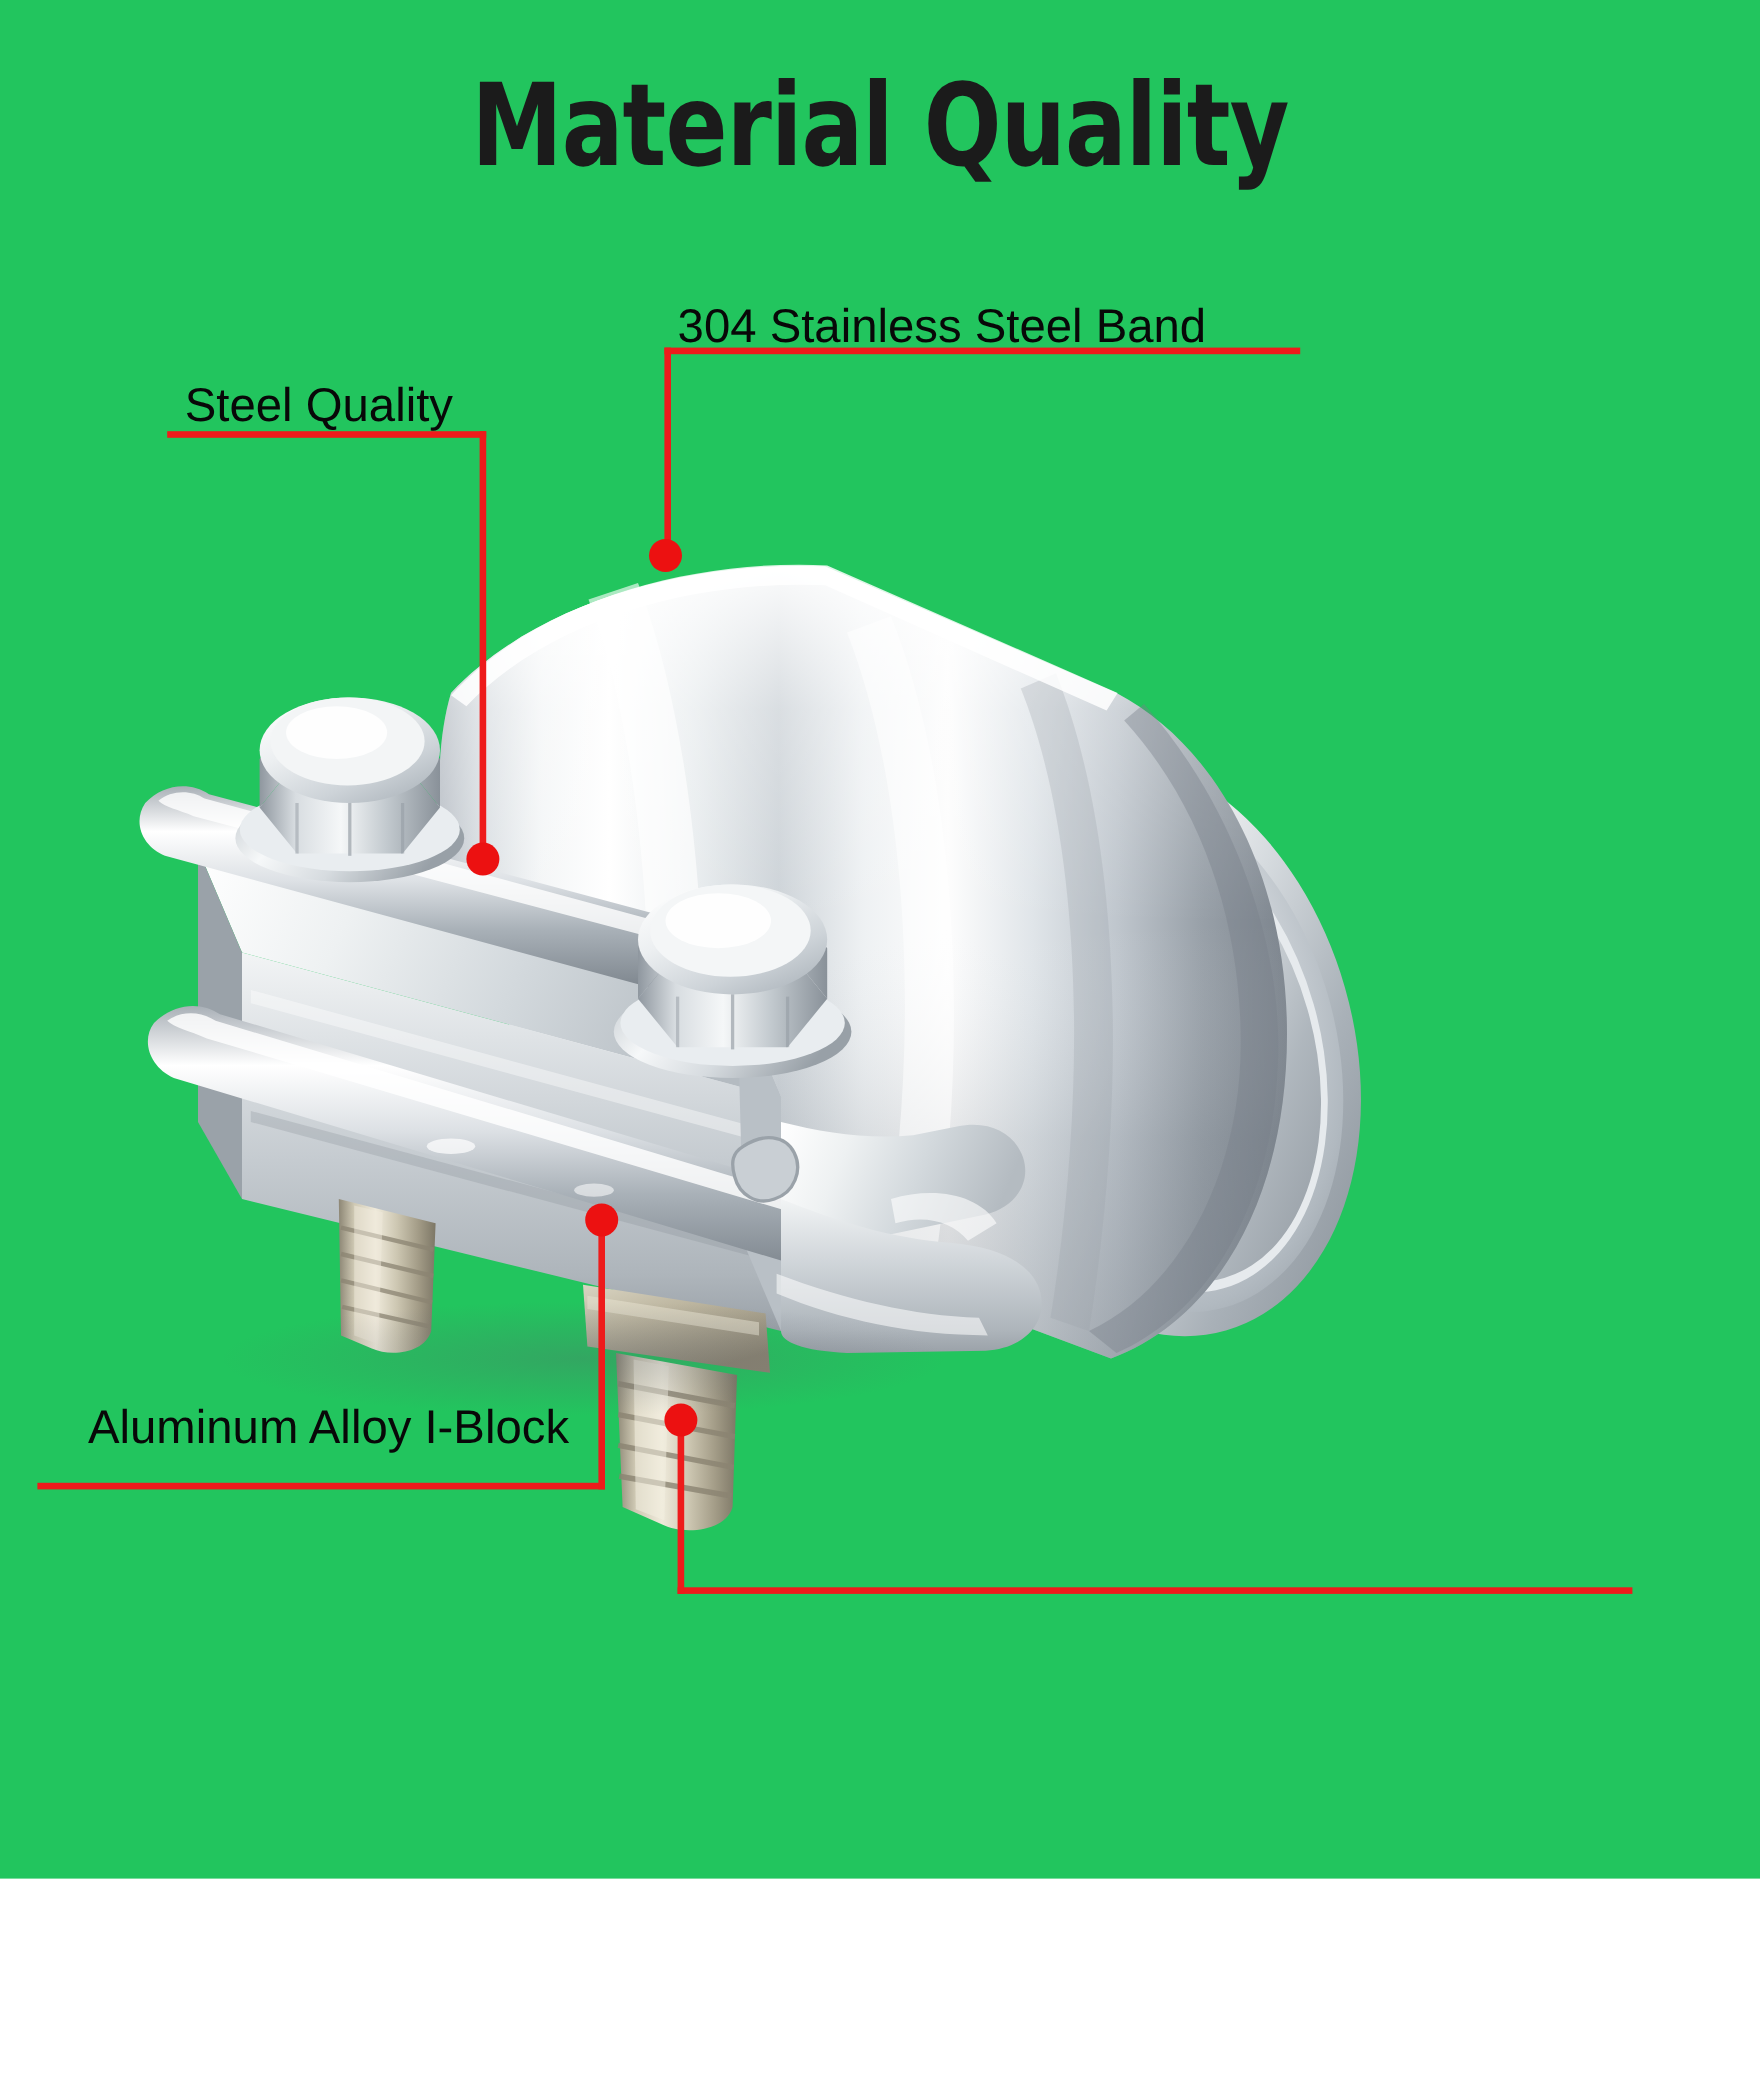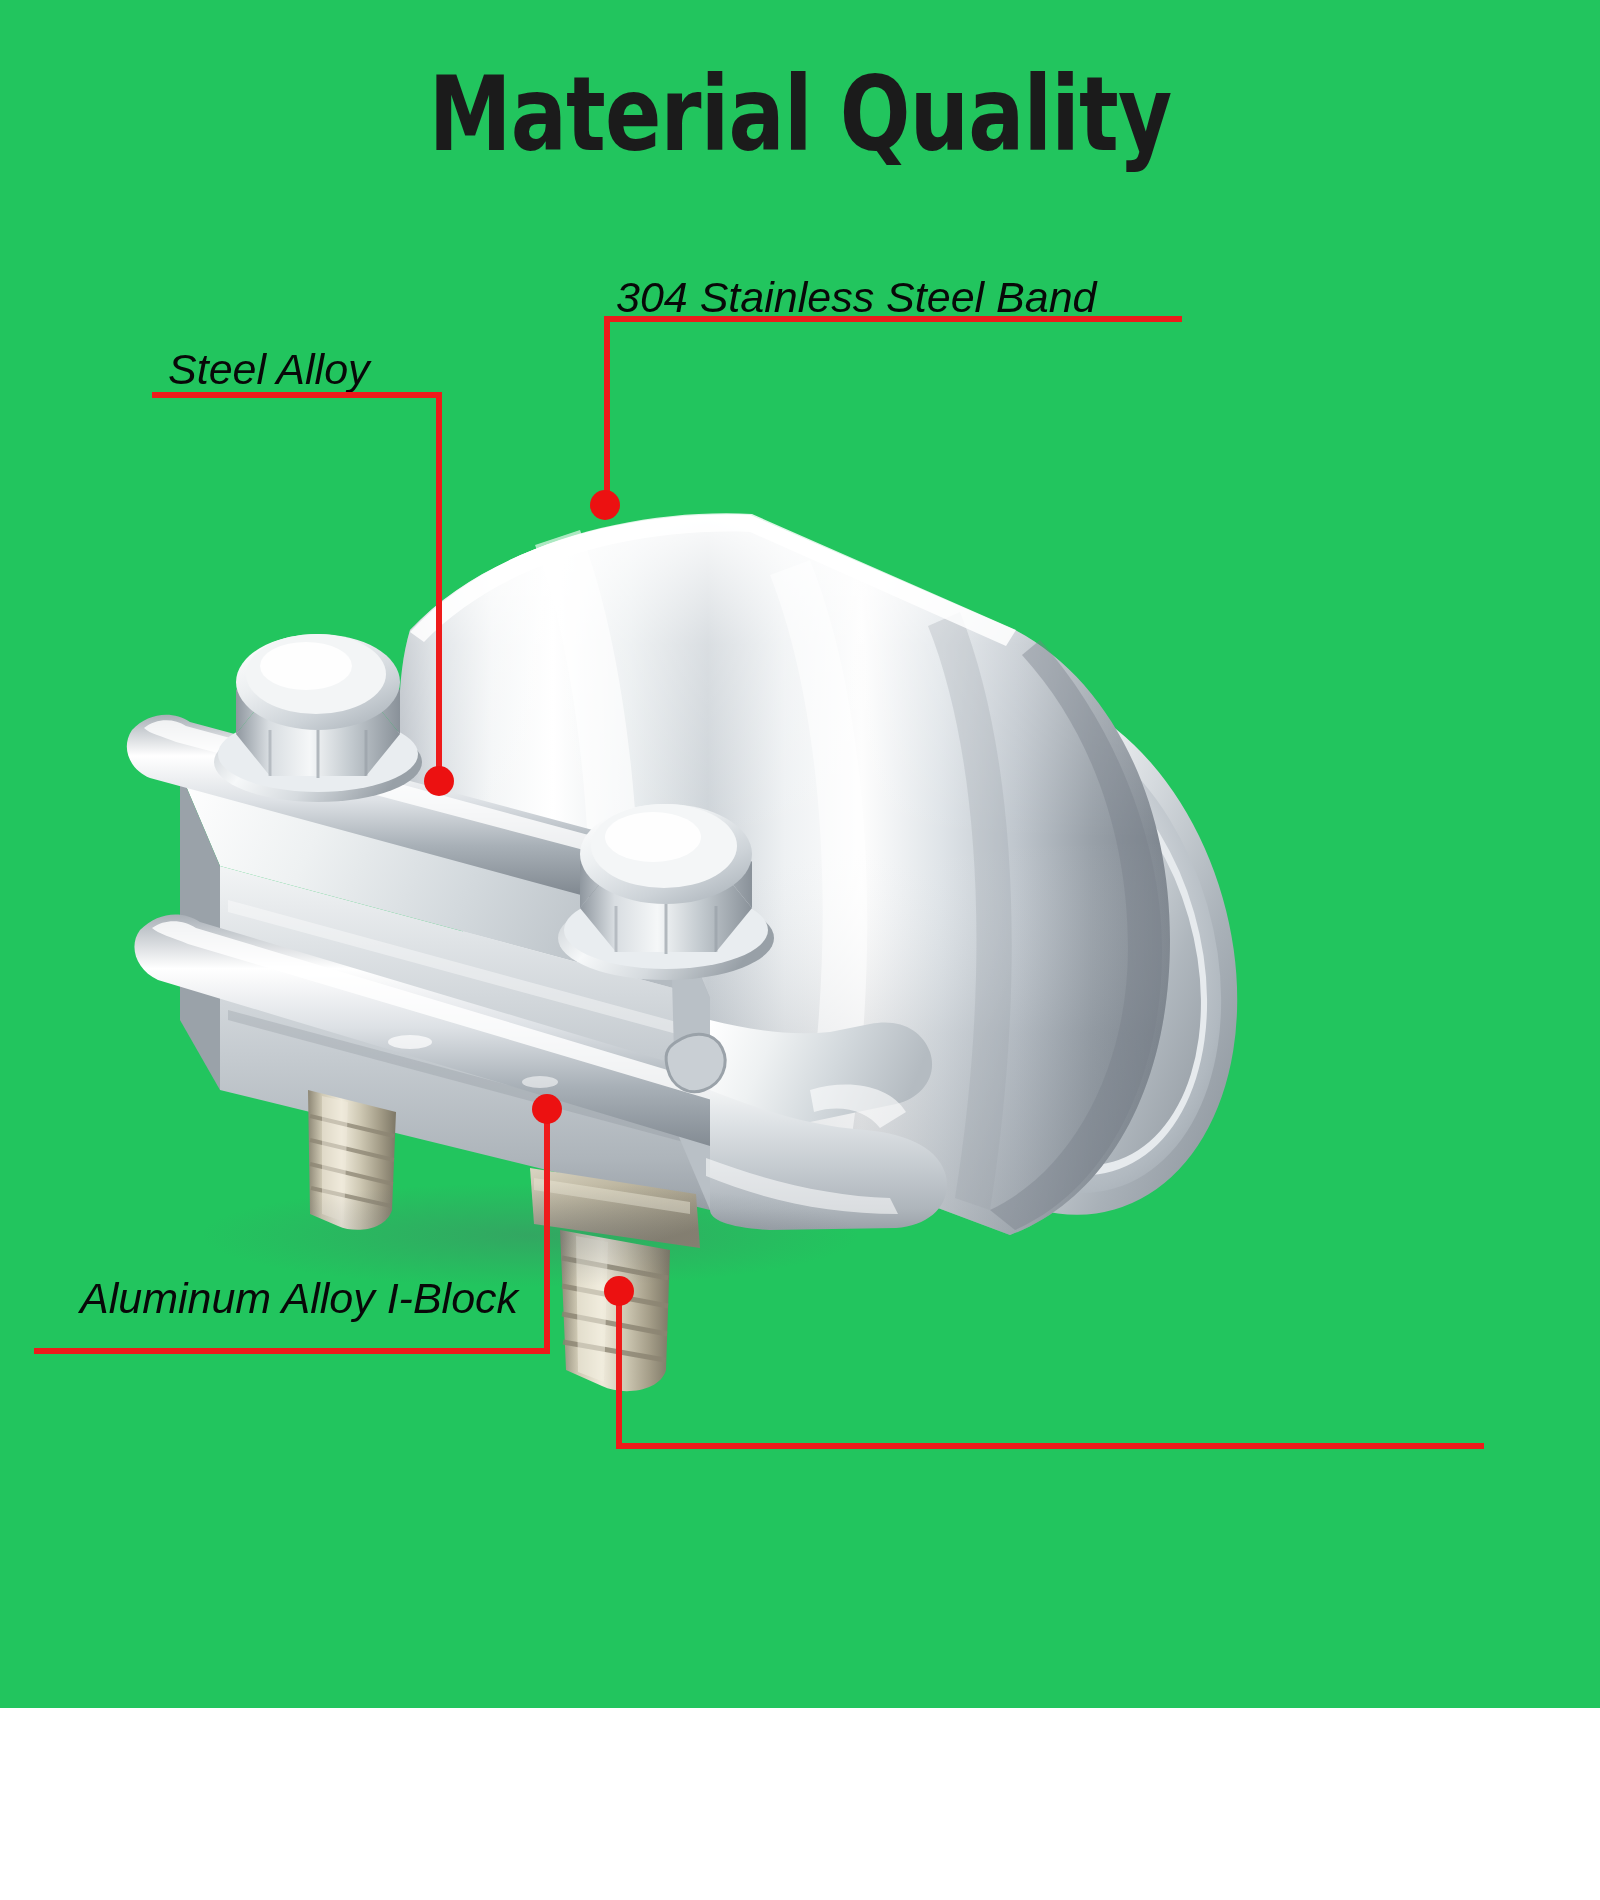--- a/index.html
+++ b/index.html
@@ -39,21 +39,20 @@
 
   
   .callout-text {
     position: absolute;
     font-family: "Liberation Sans", sans-serif;
     font-weight: 400;
     font-size: 43px;
     line-height: 50px;
     color: #080808;
     white-space: nowrap;
-    font-style: italic;
   }
 
   
   .rule-h {
     position: absolute;
     height: 6px;
     background: #ee1b1b;
   }
   .rule-v {
     position: absolute;
@@ -344,21 +343,21 @@
 
       <ellipse cx="420" cy="905" rx="330" ry="52" fill="url(#softShade)"></ellipse>
     </svg>
   </div>
 
   <div class="callout-text" style="left:616px; top:272px;">304 Stainless Steel Band</div>
   <div class="rule-h" style="left:604px; top:316px; width:578px;"></div>
   <div class="rule-v" style="left:604px; top:316px; height:190px;"></div>
   <div class="dot" style="left:590px; top:490px;"></div>
 
-  <div class="callout-text" style="left:168px; top:344px;">Steel Alloy</div>
+  <div class="callout-text" style="left:168px; top:344px;">Steel Quality</div>
   <div class="rule-h" style="left:152px; top:392px; width:290px;"></div>
   <div class="rule-v" style="left:436px; top:392px; height:380px;"></div>
   <div class="dot" style="left:424px; top:766px;"></div>
 
   <div class="callout-text" style="left:80px; top:1273px;">Aluminum Alloy I-Block</div>
   <div class="rule-h" style="left:34px; top:1348px; width:516px;"></div>
   <div class="rule-v" style="left:544px; top:1120px; height:234px;"></div>
   <div class="dot" style="left:532px; top:1094px;"></div>
 
   <div class="rule-h" style="left:616px; top:1443px; width:868px;"></div>

